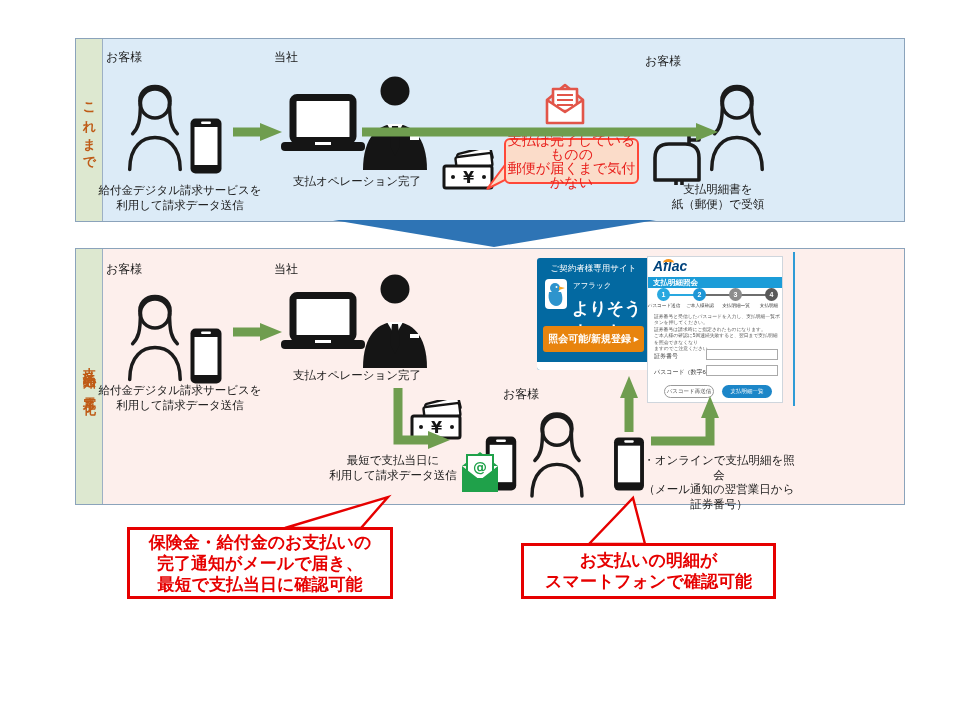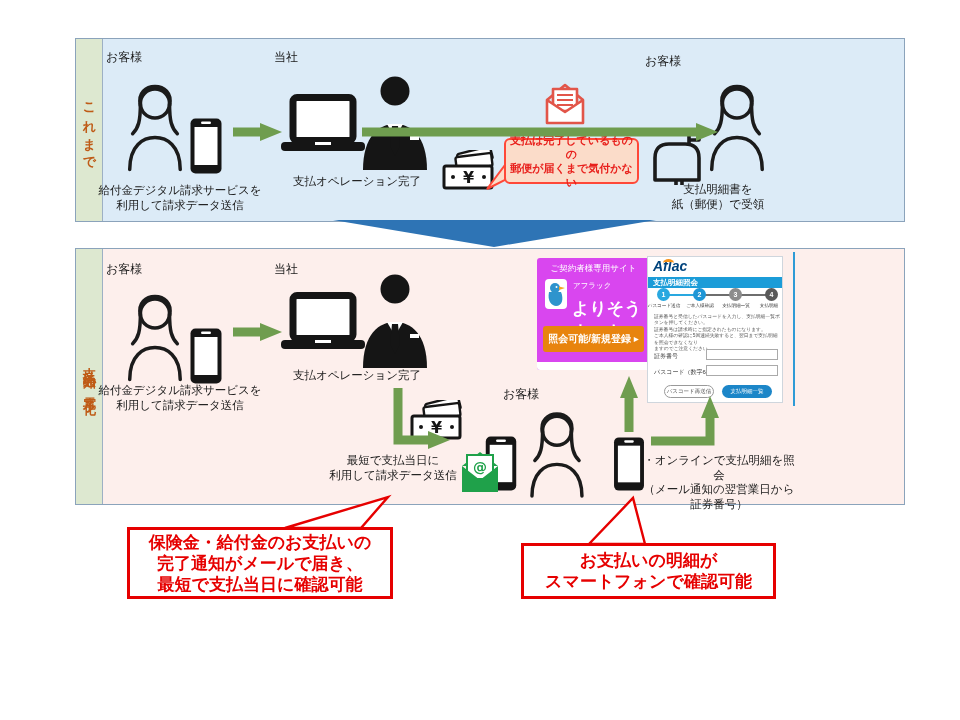--- a/index.html
+++ b/index.html
@@ -14,23 +14,23 @@
               display:flex;align-items:center;justify-content:center;box-sizing:border-box;}
   .side-label{writing-mode:vertical-rl;text-orientation:upright;font-weight:bold;font-size:13px;
               color:#bf5b16;letter-spacing:3px;}
   
   .actor-label{position:absolute;font-size:12px;color:#1a1a1a;}
   .cap{position:absolute;font-size:11.5px;line-height:15px;color:#1a1a1a;text-align:center;}
   
   .bubble{position:absolute;left:504px;top:138px;width:135px;height:46px;background:#fbdcc9;
           border:2px solid #ff4838;border-radius:6px;box-sizing:border-box;
           display:flex;flex-direction:column;justify-content:center;}
-  .bubble div{font-size:11px;font-weight:bold;color:#e8211d;text-align:center;line-height:14px;}
-  
-  .card{position:absolute;left:537px;top:258px;width:113px;height:112px;background:#d946ef;
+  .bubble div{font-size:14px;font-weight:normal;color:#e8211d;text-align:center;line-height:14px;}
+  
+  .card{position:absolute;left:537px;top:258px;width:113px;height:112px;background:#0369a1;
         border-radius:3px;z-index:2;}
   .card-title{position:absolute;left:0;top:5px;width:100%;text-align:center;color:#fff;font-size:8.5px;}
   .duck-box{position:absolute;left:8px;top:21px;width:22px;height:30px;background:#fff;border-radius:4px;}
   .card-brand-s{position:absolute;left:36px;top:23px;color:#fff;font-size:7.5px;}
   .card-brand-l{position:absolute;left:35px;top:39px;color:#fff;font-size:17px;font-weight:bold;}
   .login-btn{position:absolute;left:6px;top:68px;width:101px;height:26px;background:#e8840e;border-radius:3px;
              color:#fff;font-size:10px;font-weight:bold;display:flex;align-items:center;justify-content:center;}
   .card-foot{position:absolute;left:0;bottom:0;width:100%;height:8px;background:#fff;border-radius:0 0 3px 3px;}
   
   .webpage{position:absolute;left:647px;top:256px;width:136px;height:147px;background:#fff;

